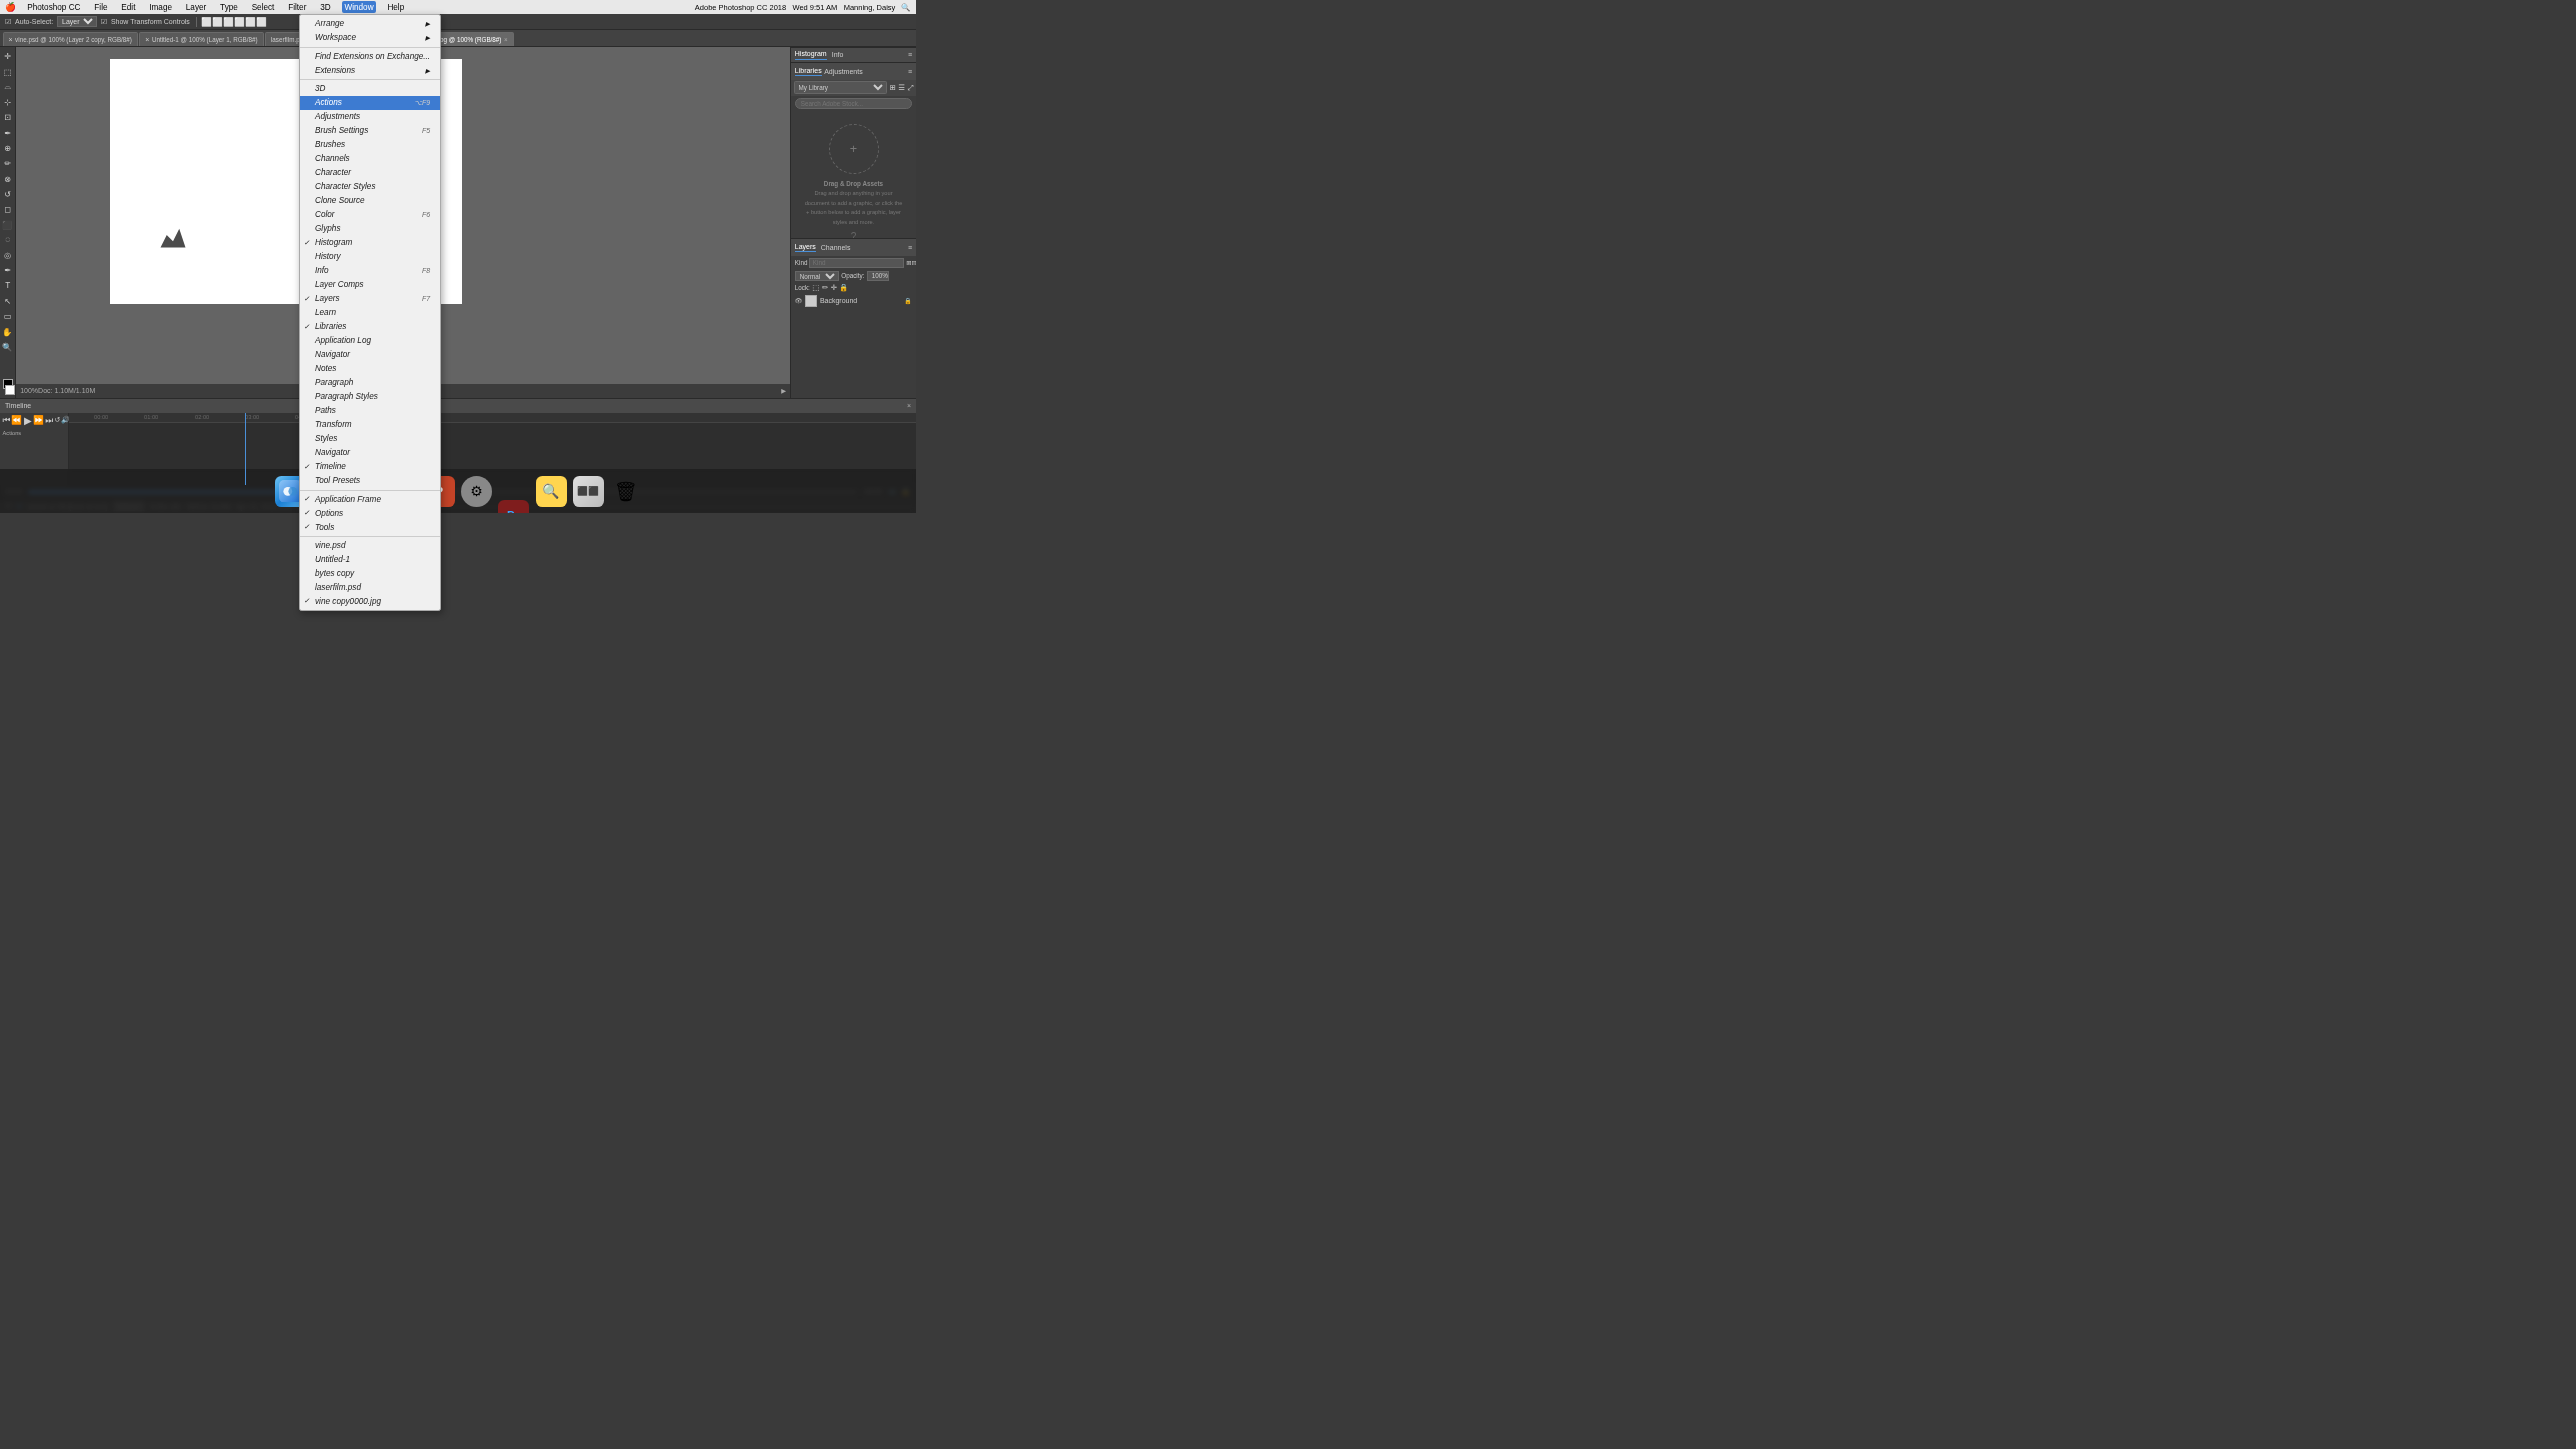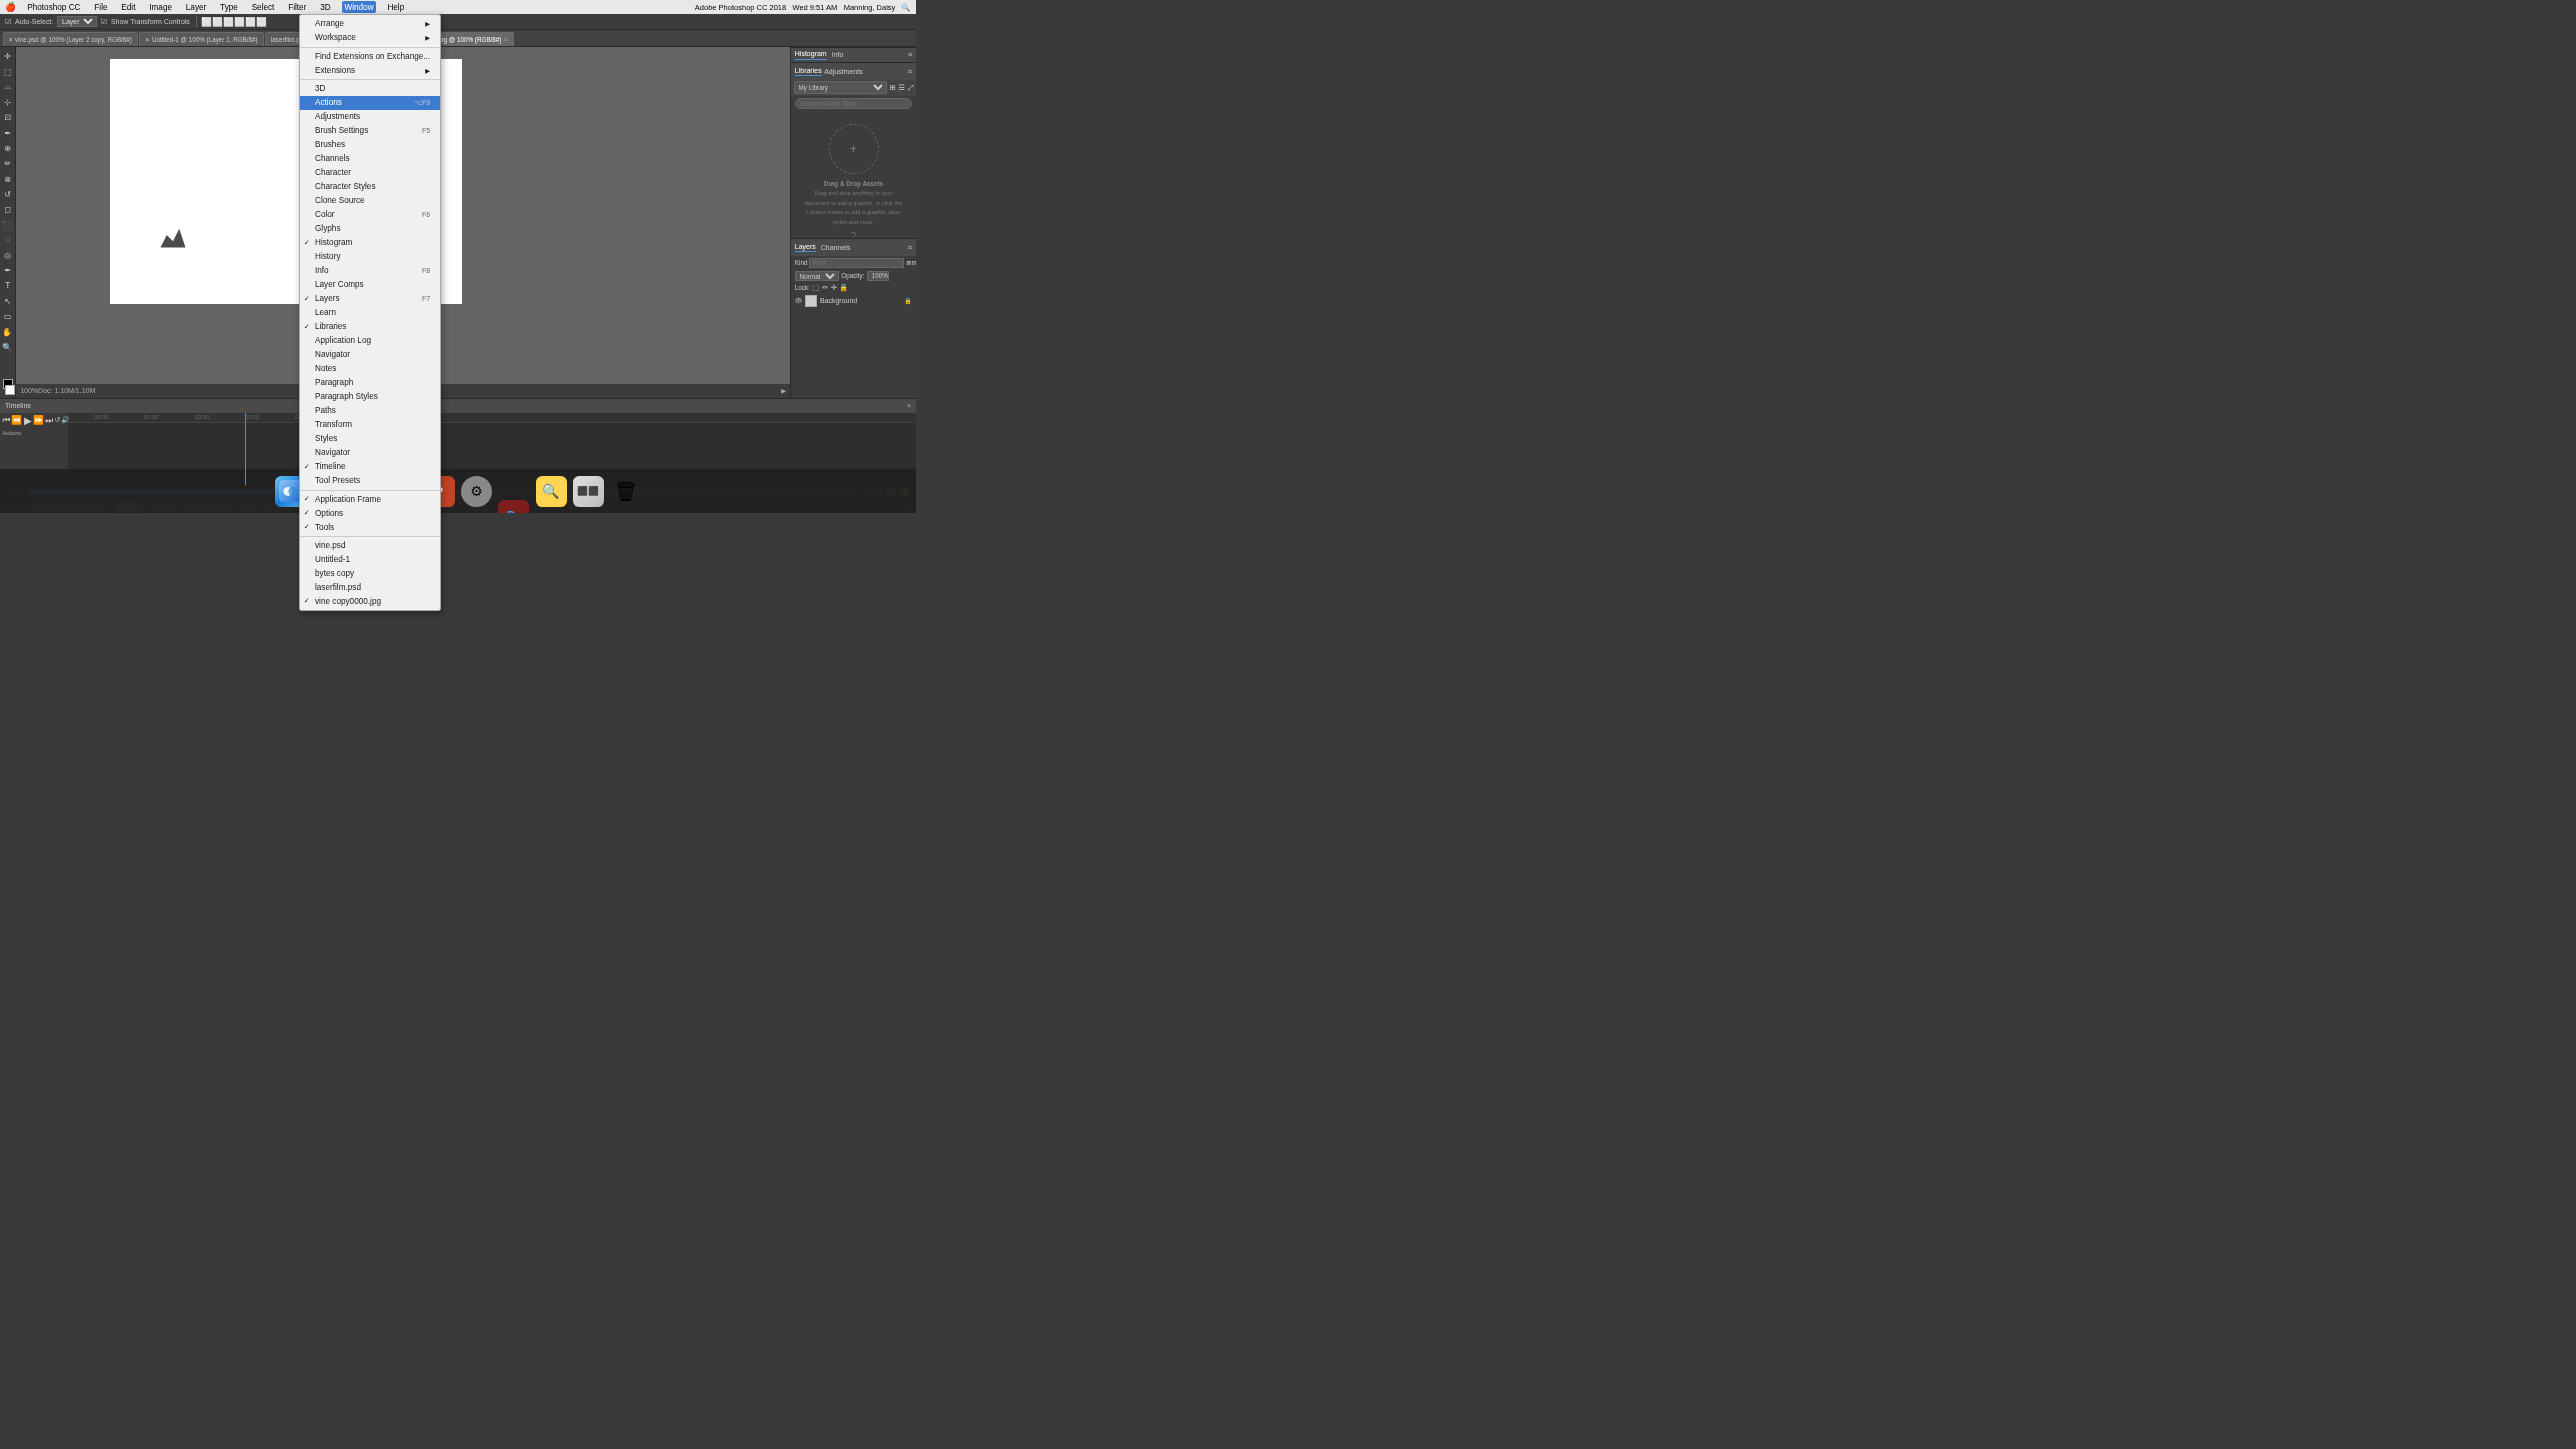--- a/index.html
+++ b/index.html
@@ -309,20 +309,21 @@
       height: 8.8px;
       background: #4a90d9;
     }
 
     
     .dropdown-overlay {
       position: fixed;
       top: 0; left: 0; right: 0; bottom: 0;
       z-index: 5000;
       pointer-events: none;
+      font-style: italic;
     }
     .dropdown-menu {
       position: absolute;
       top: 14px;
       left: 299px;
       background: #f0f0f0;
       border: 0.6px solid #aaa;
       border-radius: 2.5px;
       min-width: 138px;
       box-shadow: 1.3px 2.5px 7.5px rgba(0,0,0,0.3);

